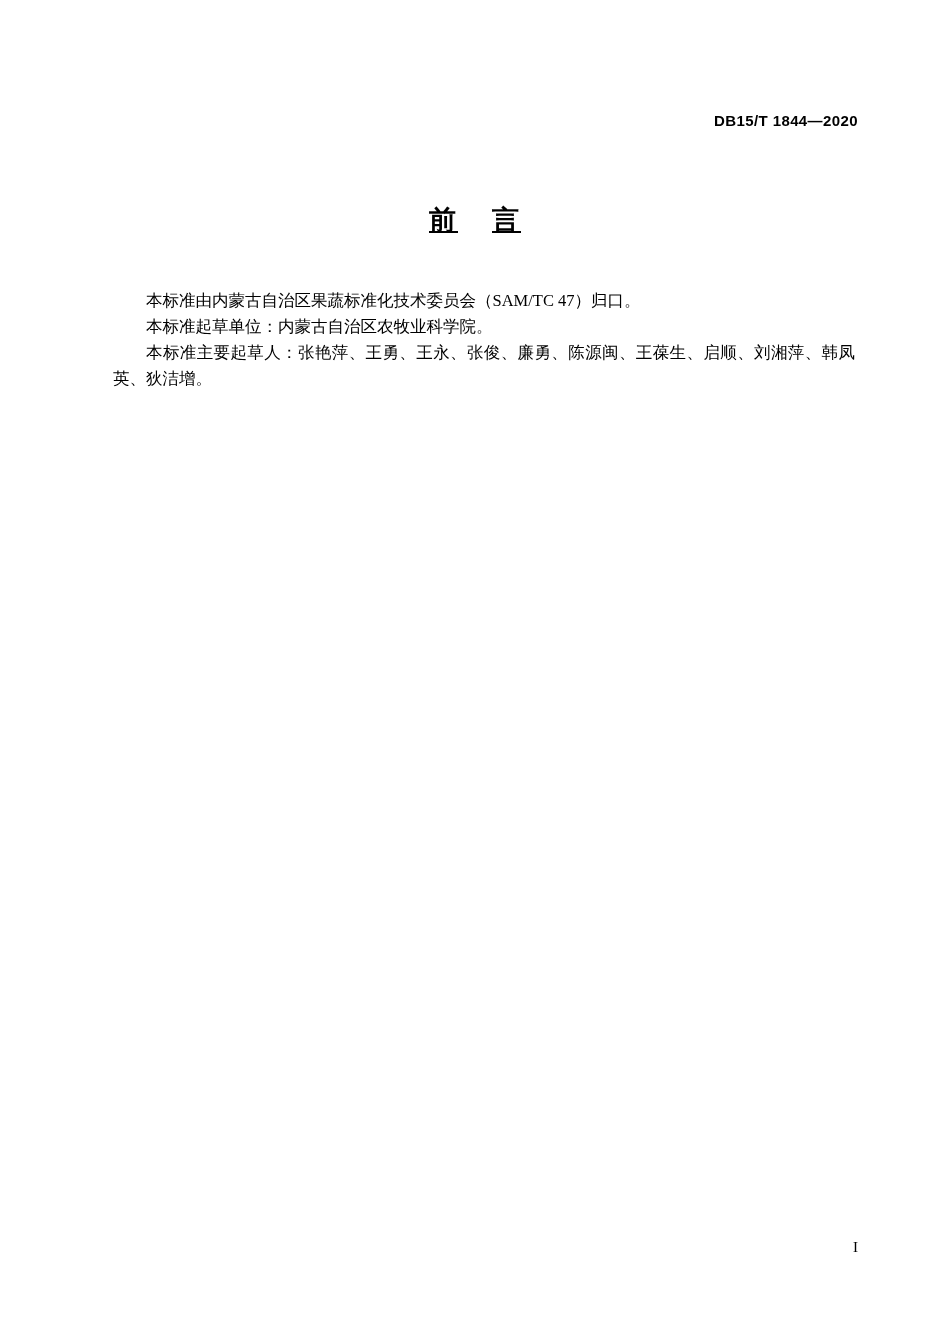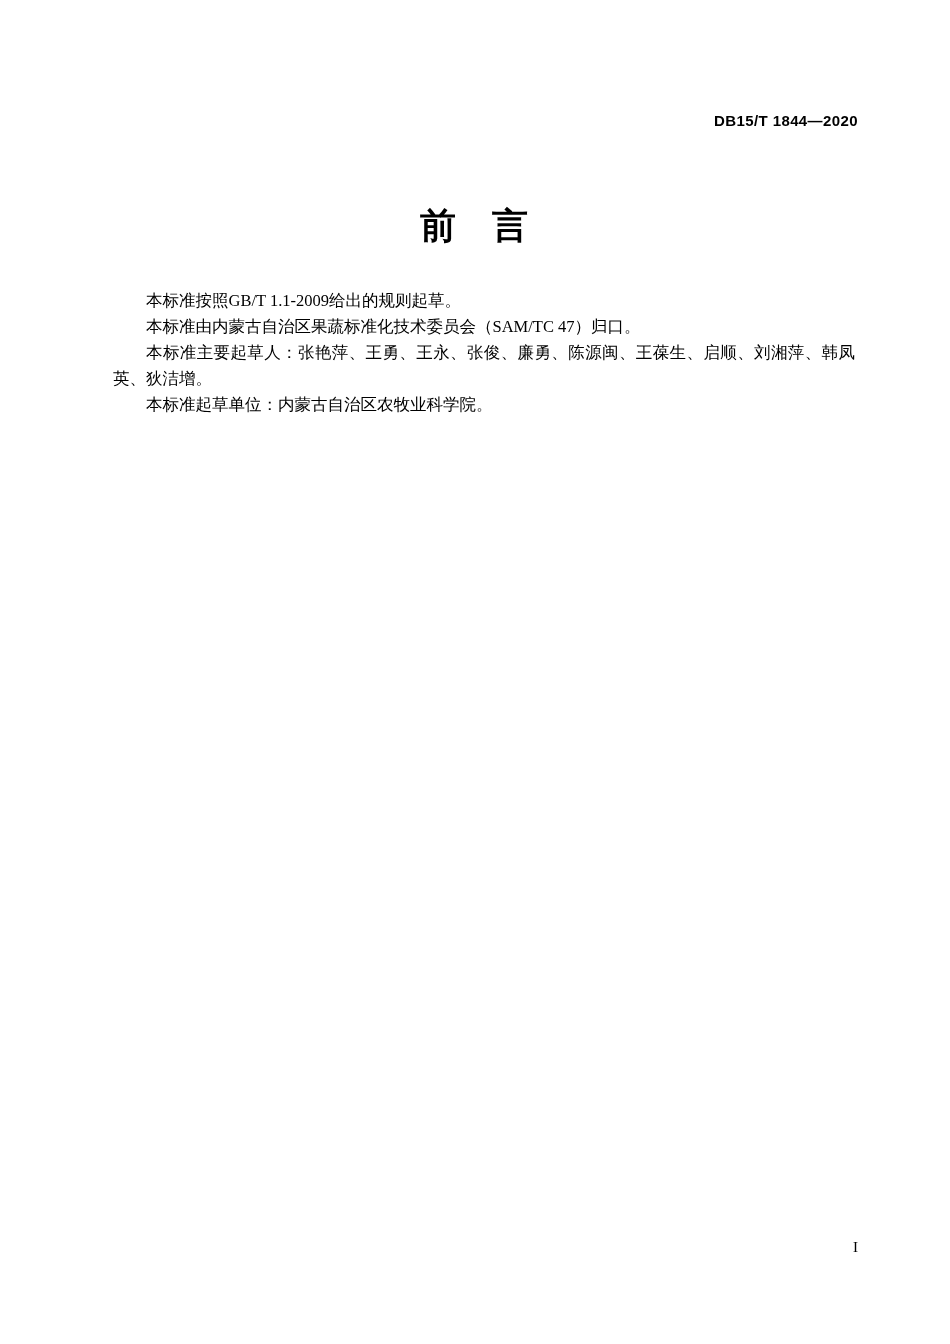--- a/index.html
+++ b/index.html
@@ -28,23 +28,24 @@
     color: #000;
     white-space: nowrap;
   }
   .doc-title {
     position: absolute;
     top: 202px;
     left: 0;
     width: 100%;
     text-align: center;
     font-family: "Liberation Sans", "DejaVu Sans", sans-serif;
-    font-size: 36px;
+    font-size: 27px;
     font-weight: 700;
     letter-spacing: 2px;
+    text-decoration: underline;
   }
   .doc-title .gap {
     display: inline-block;
     width: 34px;
   }
   .body-block {
     position: absolute;
     top: 288px;
     left: 113px;
     width: 742px;
@@ -72,21 +73,20 @@
 
 <div class="page">
 
   <div class="header-code">DB15/T 1844—2020</div>
 
   <div class="doc-title">
     <span>前</span><span class="gap"></span><span>言</span>
   </div>
 
   <div class="body-block">
-    <p class="para">本标准按照GB/T 1.1-2009给出的规则起草。</p>
     <p class="para">本标准由内蒙古自治区果蔬标准化技术委员会（SAM/TC 47）归口。</p>
+    <p class="para">本标准起草单位：内蒙古自治区农牧业科学院。</p>
     <p class="para hanging">本标准主要起草人：张艳萍、王勇、王永、张俊、廉勇、陈源闽、王葆生、启顺、刘湘萍、韩凤英、狄洁增。</p>
-    <p class="para">本标准起草单位：内蒙古自治区农牧业科学院。</p>
   </div>
 
   <div class="page-number">I</div>
 
 </div>
 
 </body></html>

